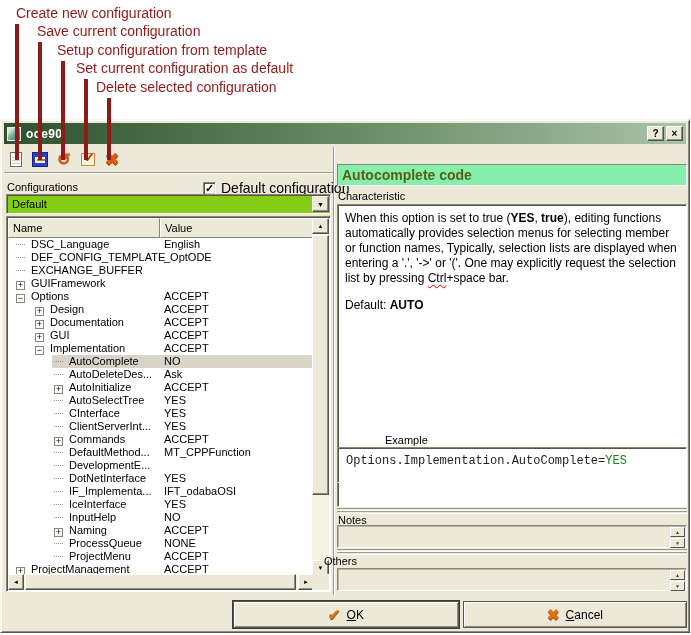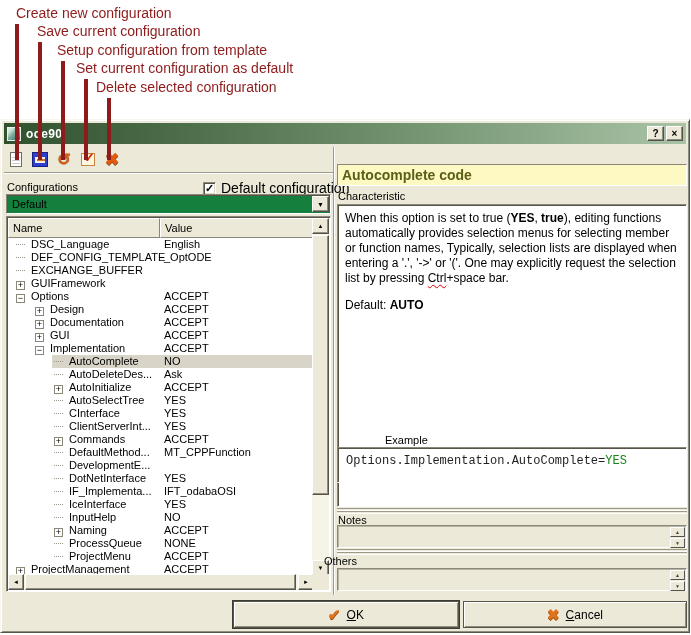--- a/index.html
+++ b/index.html
@@ -73,21 +73,21 @@
   .lbl11 { font-size:11px; color:#000; position:absolute; white-space:nowrap; }
   .cfg-label { left:6px; top:61px; }
   .checkbox-wrap { position:absolute; left:202px; top:60px; display:flex; align-items:center; }
   .checkbox { width:13px; height:13px; background:#fff;
     border-top:1px solid #8a8778; border-left:1px solid #8a8778;
     border-bottom:1px solid #fff; border-right:1px solid #fff;
     box-shadow: inset 1px 1px 0 #55534a, inset -1px -1px 0 #d8d5c8;
     font-size:11px; font-weight:bold; line-height:11px; text-align:center; color:#000; }
   .checkbox-label { font-size:14px; margin-left:5px; }
 
-  .combo { position:absolute; left:5px; top:74px; width:325px; height:20px; background:#15803d;
+  .combo { position:absolute; left:5px; top:74px; width:325px; height:20px; background:#84cc16;
     border-top:1px solid #8a8778; border-left:1px solid #8a8778;
     border-bottom:1px solid #ffffff; border-right:1px solid #ffffff;
     box-shadow: inset 1px 1px 0 #55534a; }
   .combo-value { position:absolute; left:5px; top:3px; font-size:11px; }
   .combo-btn { position:absolute; right:1px; top:1px; width:17px; height:16px; background:#ece9d8;
     border-top:1px solid #ffffff; border-left:1px solid #ffffff;
     border-right:1px solid #55534a; border-bottom:1px solid #55534a;
     box-shadow: inset -1px -1px 0 #8f8d80;
     font-size:7px; display:flex; align-items:center; justify-content:center; color:#000; }
 
@@ -129,21 +129,21 @@
   .hscroll { position:absolute; left:0; bottom:0; height:16px; width:306px; background:#f6f3e7; }
   .hs-left { left:0; top:0; width:16px; height:16px; }
   .hs-thumb { position:absolute; left:17px; top:0; width:271px; height:16px; background:#ece9d8;
     border-top:1px solid #ffffff; border-left:1px solid #ffffff;
     border-right:1px solid #55534a; border-bottom:1px solid #55534a;
     box-shadow: inset -1px -1px 0 #8f8d80; }
   .hs-right { right:0; top:0; width:16px; height:16px; }
   .sb-corner { position:absolute; right:0; bottom:0; width:17px; height:16px; background:#ece9d8; }
 
   
-  .rp-header { position:absolute; left:336px; top:44px; width:350px; height:22px; background:#fef9c3;
+  .rp-header { position:absolute; left:336px; top:44px; width:350px; height:22px; background:#86efac;
     border-top:1px solid #8a8778; border-left:1px solid #8a8778;
     border-bottom:1px solid #ffffff; border-right:1px solid #ffffff;
     font-size:14px; font-weight:bold; color:#5a5f16; padding:2px 0 0 4px; }
   .char-label { left:337px; top:70px; }
   .char-box { position:absolute; left:336px; top:84px; width:350px; height:303px; background:#fff;
     border-top:1px solid #8a8778; border-left:1px solid #8a8778;
     border-bottom:1px solid #ffffff; border-right:1px solid #ffffff;
     box-shadow: inset 1px 1px 0 #55534a;
     font-size:12px; line-height:15px; padding:6px 7px; color:#000; }
   .char-box p { margin-bottom:12px; }

